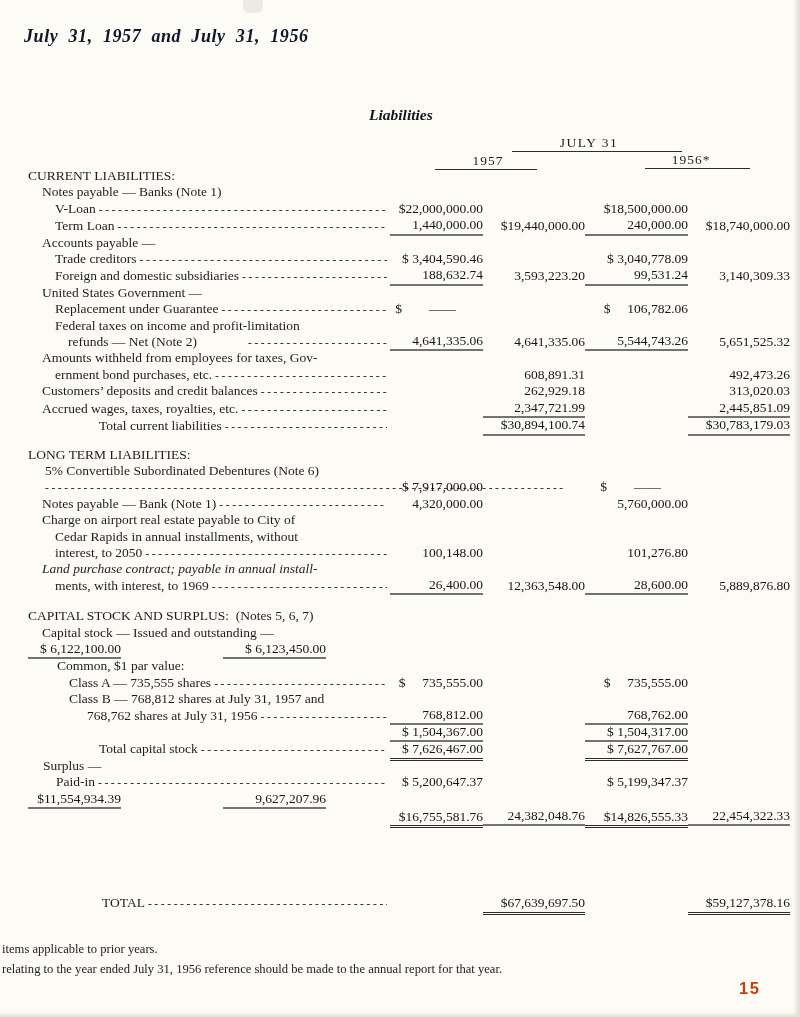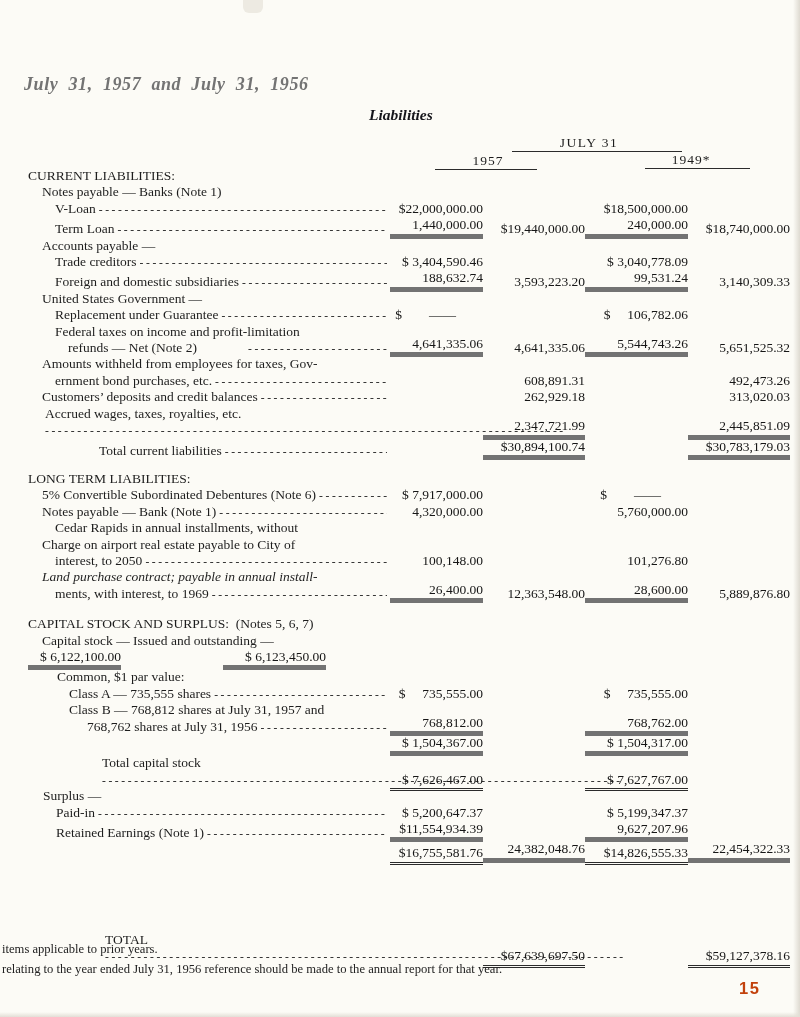--- a/index.html
+++ b/index.html
@@ -11,21 +11,21 @@
   .artifact-right{position:absolute;top:0;right:0;width:7px;height:100%;
     background:linear-gradient(to left,#dedad1,rgba(222,218,209,0));}
   .artifact-bottom{position:absolute;left:0;bottom:0;width:100%;height:5px;
     background:linear-gradient(to top,#e3dfd6,rgba(227,223,214,0));}
   .artifact-smudge{position:absolute;left:243px;top:0;width:20px;height:13px;
     background:#edeae2;border-radius:0 0 6px 6px;}
 
   .doc-title{
     position:absolute;left:24px;top:26px;
     font-size:18px;font-style:italic;font-weight:700;
-    letter-spacing:.6px;word-spacing:5px;color:#737373;margin-top:48px;
+    letter-spacing:.6px;word-spacing:5px;color:#0f172a;
   }
   .section-title{
     position:absolute;left:369px;top:106px;
     font-size:15.5px;font-style:italic;font-weight:700;color:#15151a;
   }
   .colgroup-hdr{
     position:absolute;left:529px;top:135px;width:120px;text-align:center;
     font-size:13.5px;letter-spacing:1.5px;
   }
   .rule{position:absolute;height:1px;background:#2b2b2b;}
@@ -52,21 +52,21 @@
     letter-spacing:2.6px;font-size:11.5px;
   }
   .amt{
     flex:none;text-align:right;white-space:pre;color:#161616;
     border-bottom:1px solid transparent;margin-bottom:-1px;
   }
   .amt.c1{width:93px;}
   .amt.c2{width:102px;}
   .amt.c3{width:103px;}
   .amt.c4{width:102px;}
-  .rule-s{border-bottom:5px solid #737373;}
+  .rule-s{border-bottom:2px solid #737373;}
   .rule-d{border-bottom:3px double #2b2b2b;margin-bottom:-3px;}
 
   .footnote{position:absolute;left:2px;font-size:12.6px;color:#222;}
   .footnote.f1{top:942px;}
   .footnote.f2{top:962px;}
   .page-number{
     position:absolute;left:739px;top:979px;
     font-family:"Liberation Sans","DejaVu Sans",sans-serif;
     font-size:16.5px;font-weight:700;letter-spacing:1.5px;color:#c2410c;
   }
@@ -78,21 +78,21 @@
 <div class="artifact-right"></div>
 <div class="artifact-bottom"></div>
 
 <div class="doc-title">July 31, 1957 and July 31, 1956</div>
 <div class="section-title">Liabilities</div>
 
 <div class="colgroup-hdr">JULY 31</div>
 <div class="rule rule-julygrp"></div>
 <div class="col-1957">1957</div>
 <div class="rule rule-1957"></div>
-<div class="col-1956">1949*</div>
+<div class="col-1956">1956*</div>
 <div class="rule rule-1956"></div>
 
 <div class="liab-table">
     <div class="t-row">
       <div class="t-label">
         <div class="lbl-line" style="padding-left: 0px;"><span>CURRENT LIABILITIES:</span></div>
       </div>
       <div class="amt c1"></div>
       <div class="amt c2"></div>
       <div class="amt c3"></div>
@@ -218,21 +218,21 @@
           <span class="leader"></span>
         </div>
       </div>
       <div class="amt c1"></div>
       <div class="amt c2">262,929.18</div>
       <div class="amt c3"></div>
       <div class="amt c4">313,020.03</div>
     </div>
     <div class="t-row">
       <div class="t-label">
-        <div class="lbl-line with-leader" style="padding-left: 14px; flex-direction: column;">
+        <div class="lbl-line with-leader" style="padding-left: 14px;">
           <span>Accrued wages, taxes, royalties, etc.</span>
           <span class="leader"></span>
         </div>
       </div>
       <div class="amt c1"></div>
       <div class="amt c2 rule-s">2,347,721.99</div>
       <div class="amt c3"></div>
       <div class="amt c4 rule-s">2,445,851.09</div>
     </div>
     <div class="t-row">
@@ -251,21 +251,21 @@
       <div class="t-label">
         <div class="lbl-line" style="padding-left: 0px;"><span>LONG TERM LIABILITIES:</span></div>
       </div>
       <div class="amt c1"></div>
       <div class="amt c2"></div>
       <div class="amt c3"></div>
       <div class="amt c4"></div>
     </div>
     <div class="t-row">
       <div class="t-label">
-        <div class="lbl-line with-leader" style="padding-left: 14px;">
+        <div class="lbl-line with-leader" style="padding-left: 14px; flex-direction: column;">
           <span>5% Convertible Subordinated Debentures (Note 6)</span>
           <span class="leader"></span>
         </div>
       </div>
       <div class="amt c1">$&nbsp;7,917,000.00</div>
       <div class="amt c2"></div>
       <div class="amt c3">$&nbsp;&nbsp;&nbsp;&nbsp;&nbsp;&nbsp;&nbsp;&nbsp;——&nbsp;&nbsp;&nbsp;&nbsp;&nbsp;&nbsp;&nbsp;&nbsp;</div>
       <div class="amt c4"></div>
     </div>
     <div class="t-row">
@@ -275,22 +275,22 @@
           <span class="leader"></span>
         </div>
       </div>
       <div class="amt c1">4,320,000.00</div>
       <div class="amt c2"></div>
       <div class="amt c3">5,760,000.00</div>
       <div class="amt c4"></div>
     </div>
     <div class="t-row">
       <div class="t-label">
+        <div class="lbl-line" style="padding-left: 14px;"><span>Charge on airport real estate payable to City of</span></div>
         <div class="lbl-line" style="padding-left: 27px;"><span>Cedar Rapids in annual installments, without</span></div>
-        <div class="lbl-line" style="padding-left: 14px;"><span>Charge on airport real estate payable to City of</span></div>
         <div class="lbl-line with-leader" style="padding-left: 27px;">
           <span>interest, to 2050</span>
           <span class="leader"></span>
         </div>
       </div>
       <div class="amt c1">100,148.00</div>
       <div class="amt c2"></div>
       <div class="amt c3">101,276.80</div>
       <div class="amt c4"></div>
     </div>
@@ -367,21 +367,21 @@
     </div>
     <div class="t-row">
       <div class="t-label"></div>
       <div class="amt c1 rule-s">$&nbsp;1,504,367.00</div>
       <div class="amt c2"></div>
       <div class="amt c3 rule-s">$&nbsp;1,504,317.00</div>
       <div class="amt c4"></div>
     </div>
     <div class="t-row">
       <div class="t-label">
-        <div class="lbl-line with-leader" style="padding-left: 71px; flex-direction: column;">
+        <div class="lbl-line with-leader" style="padding-left: 71px;">
           <span>Total capital stock</span>
           <span class="leader"></span>
         </div>
       </div>
       <div class="amt c1 rule-d">$&nbsp;7,626,467.00</div>
       <div class="amt c2"></div>
       <div class="amt c3 rule-d">$&nbsp;7,627,767.00</div>
       <div class="amt c4"></div>
     </div>
     <div class="t-row">
@@ -399,41 +399,35 @@
           <span>Paid-in</span>
           <span class="leader"></span>
         </div>
       </div>
       <div class="amt c1">$&nbsp;5,200,647.37</div>
       <div class="amt c2"></div>
       <div class="amt c3">$&nbsp;5,199,347.37</div>
       <div class="amt c4"></div>
     </div>
     <div class="t-row">
-      <div class="t-label">
-        <div class="lbl-line with-leader" style="padding-left: 28px;">
-          <span>Retained Earnings (Note 1)</span>
-          <span class="leader"></span>
-        </div>
-      </div>
       <div class="amt c1 rule-s">$11,554,934.39</div>
       <div class="amt c2"></div>
       <div class="amt c3 rule-s">9,627,207.96</div>
       <div class="amt c4"></div>
     </div>
     <div class="t-row">
       <div class="t-label"></div>
       <div class="amt c1 rule-d">$16,755,581.76</div>
       <div class="amt c2 rule-s">24,382,048.76</div>
       <div class="amt c3 rule-d">$14,826,555.33</div>
       <div class="amt c4 rule-s">22,454,322.33</div>
     </div>
     <div class="t-row" style="margin-top: 70px;">
       <div class="t-label">
-        <div class="lbl-line with-leader" style="padding-left: 74px; flex-direction: column;">
+        <div class="lbl-line with-leader" style="padding-left: 74px;">
           <span>TOTAL</span>
           <span class="leader"></span>
         </div>
       </div>
       <div class="amt c1"></div>
       <div class="amt c2 rule-d">$67,639,697.50</div>
       <div class="amt c3"></div>
       <div class="amt c4 rule-d">$59,127,378.16</div>
     </div>
   </div>

